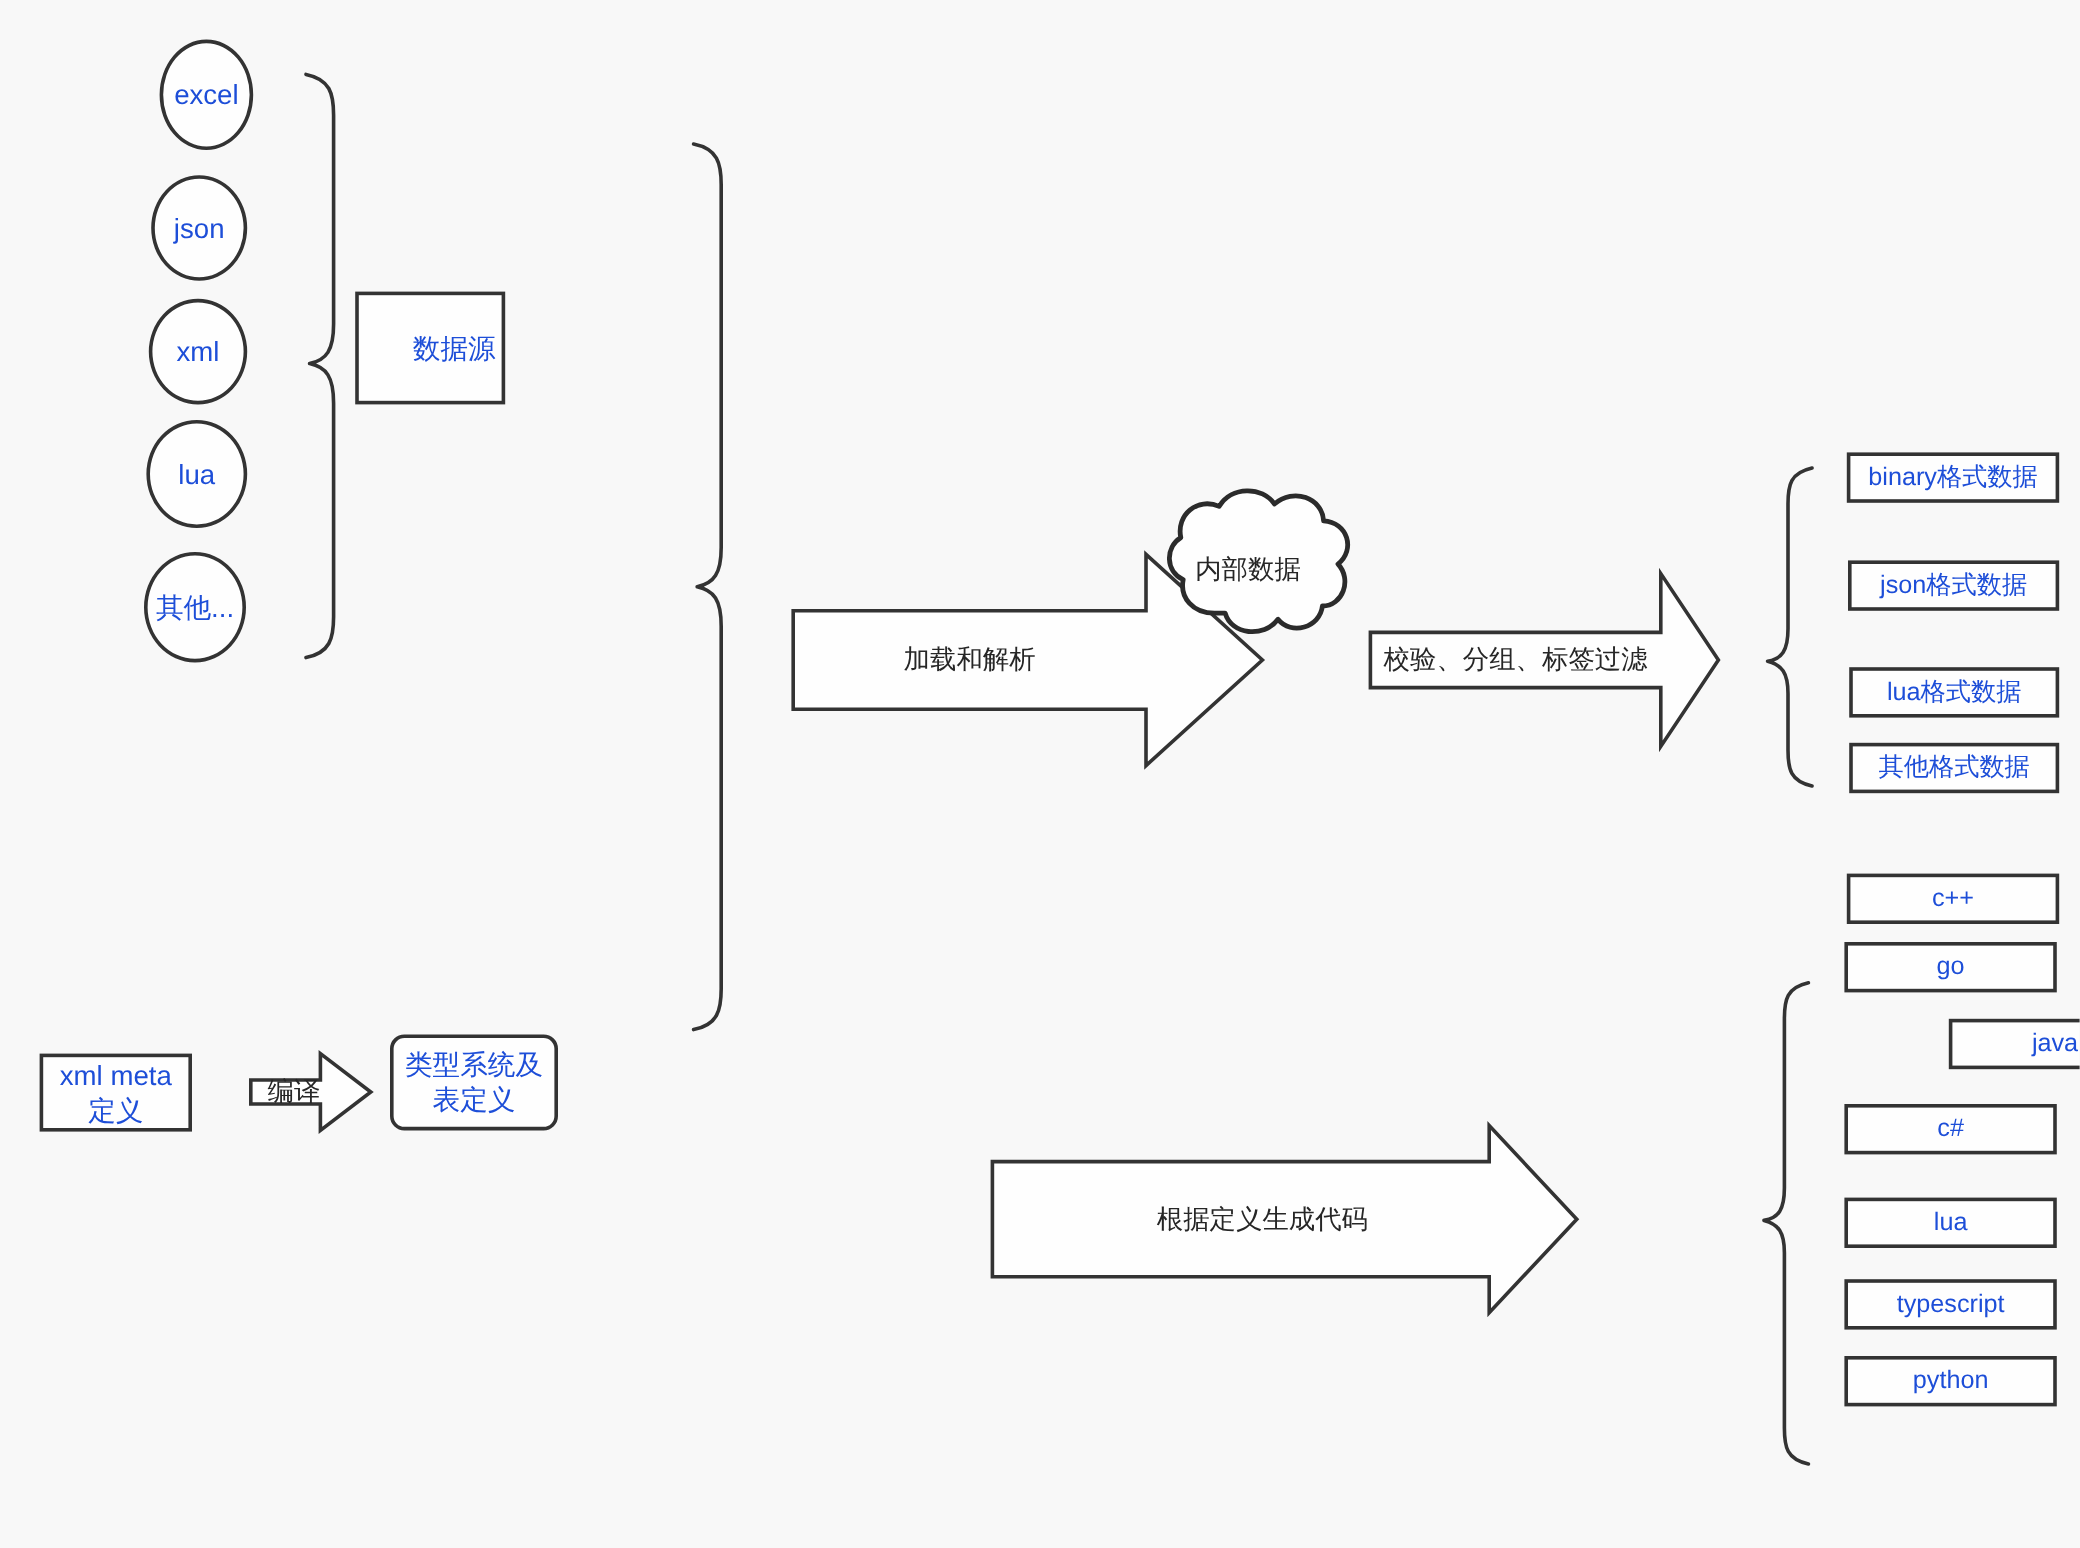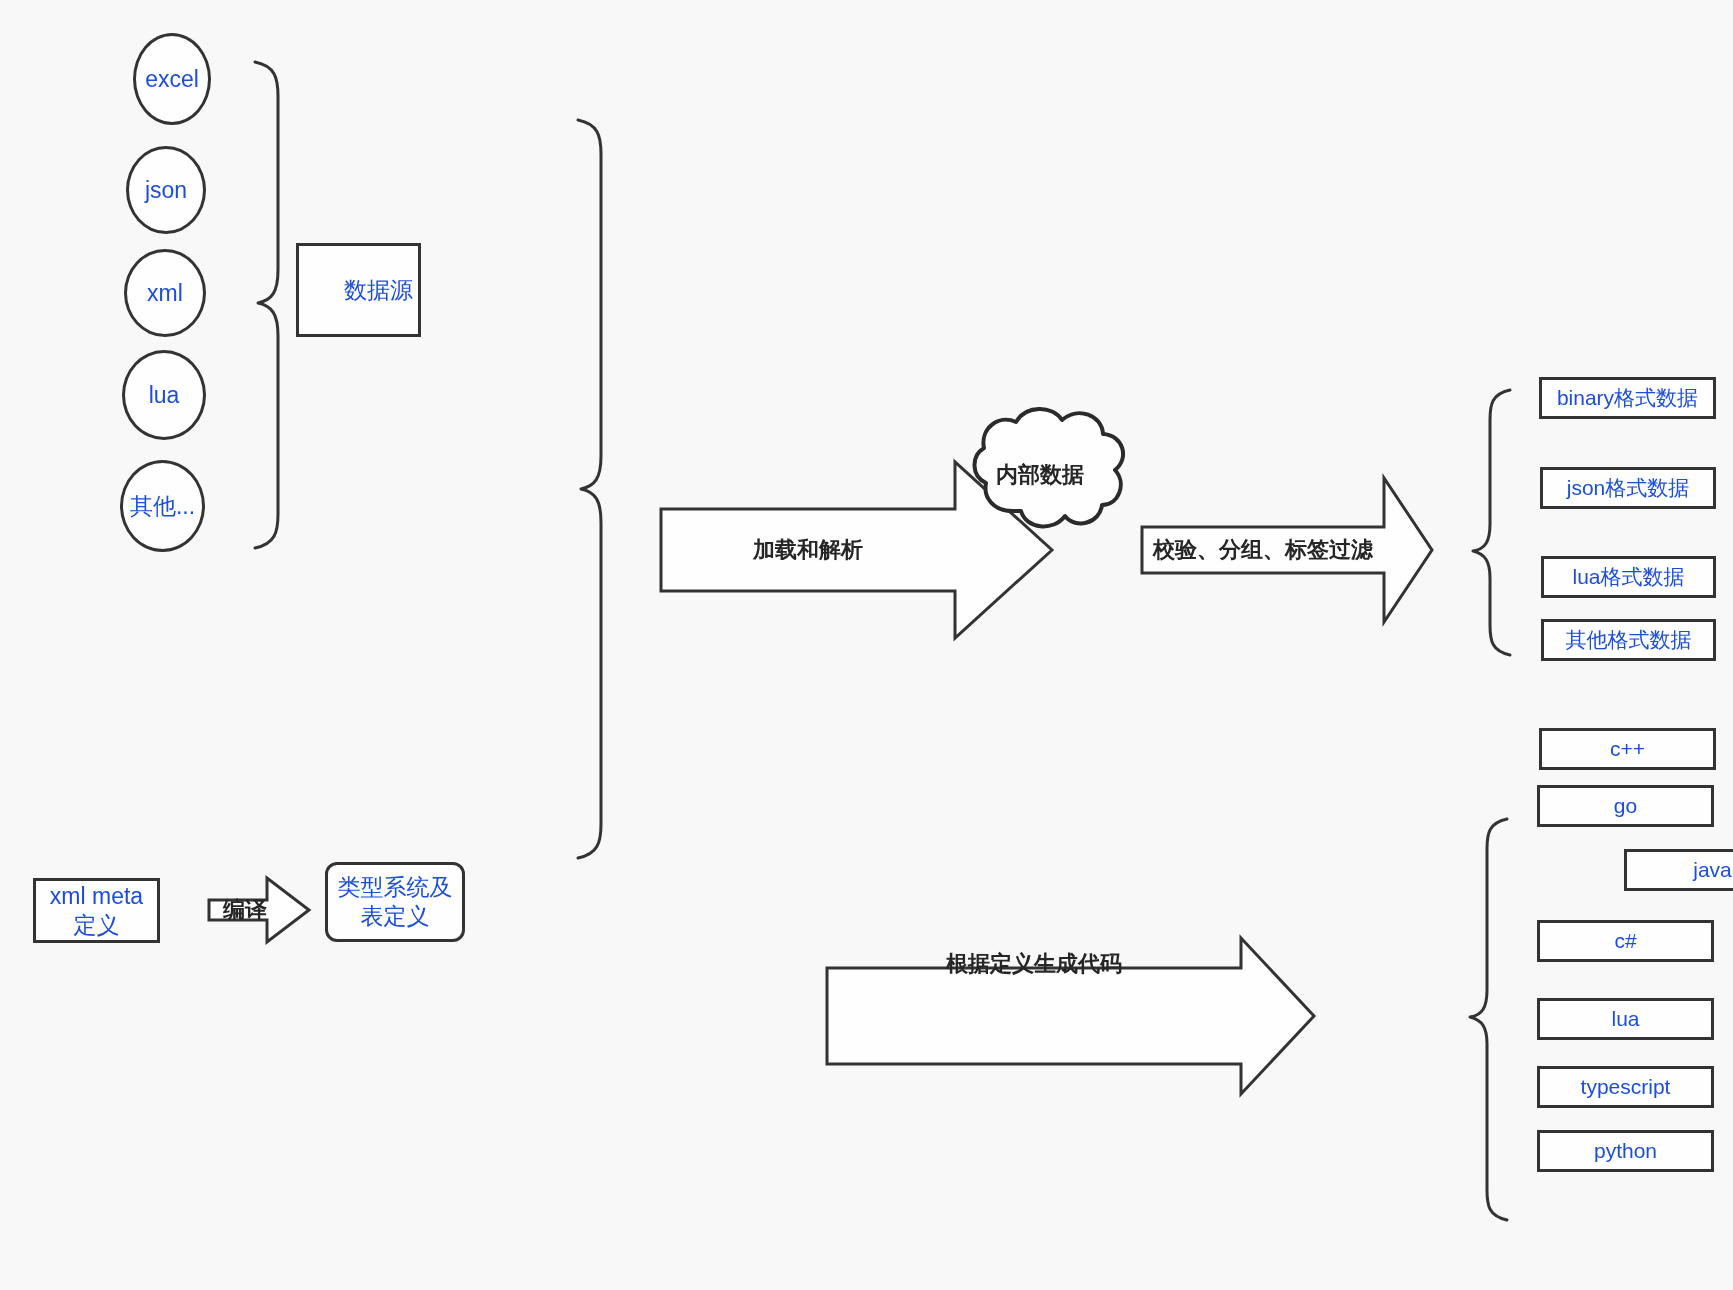--- a/index.html
+++ b/index.html
@@ -50,21 +50,20 @@
   }
   .arrow-label {
     position: absolute;
     display: flex;
     align-items: center;
     justify-content: center;
     text-align: center;
     font-size: 22px;
     color: #262626;
     pointer-events: none;
-    font-weight: bold;
   }
   svg .stroke {
     fill: none;
     stroke: #333333;
     stroke-width: 3;
     stroke-linecap: round;
     stroke-linejoin: round;
   }
   svg .arrowshape {
     fill: #fefefe;
@@ -192,21 +191,21 @@
 </div>
 
 <div class="arrow-label" style="left:985px; top:455px; width:110px; height:40px;">
   <span>内部数据</span>
 </div>
 
 <div class="arrow-label" style="left:1142px; top:531px; width:242px; height:38px;">
   <span>校验、分组、标签过滤</span>
 </div>
 
-<div class="arrow-label" style="left:827px; top:944px; width:414px; height:40px;">
+<div class="arrow-label" style="left:827px; top:996px; width:414px; height:40px;padding-left:18px;">
   <span>根据定义生成代码</span>
 </div>
 
 <div class="node rect-small" style="left:1539px; top:338px; width:177px; height:42px;">
   <span>binary格式数据</span>
 </div>
 <div class="node rect-small" style="left:1540px; top:428px; width:176px; height:42px;">
   <span>json格式数据</span>
 </div>
 <div class="node rect-small" style="left:1541px; top:517px; width:175px; height:42px;">

